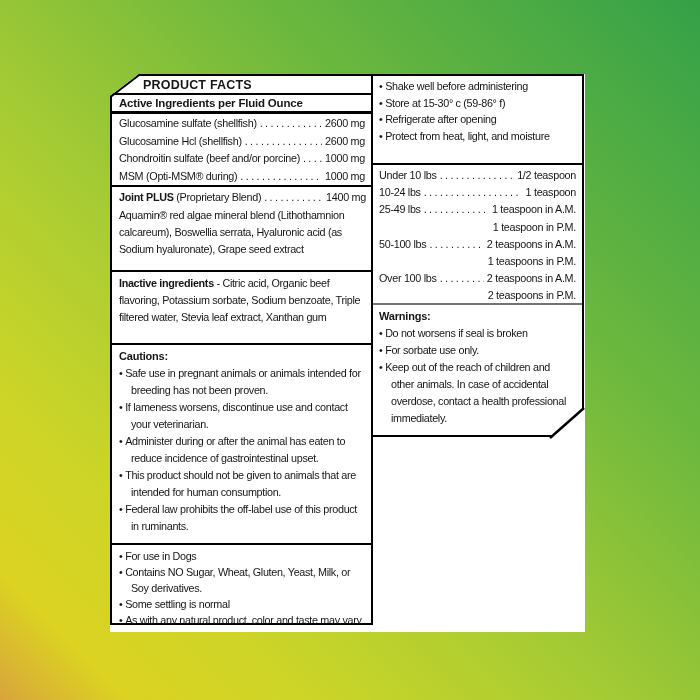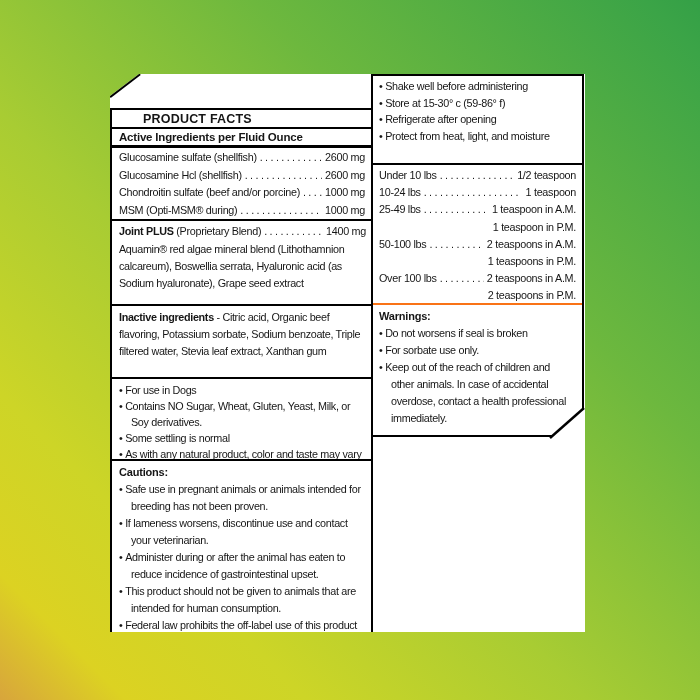--- a/index.html
+++ b/index.html
@@ -6,21 +6,21 @@
   #stage{
     position:relative;width:700px;height:700px;overflow:hidden;
     background:linear-gradient(45deg,#d8a53c 0%,#dcd222 9%,#cdd527 22%,#a8cc33 42%,#6db83e 68%,#3ba447 96%,#34a047 100%);
     font-family:"Liberation Sans",sans-serif;color:#161616;
   }
   #label{
     position:absolute;left:110px;top:74px;width:475px;height:558px;background:#fff;
     clip-path:polygon(29px 0,100% 0,100% 100%,0 100%,0 22px);
   }
   .col{position:absolute;box-sizing:border-box;background:#fff;}
-  #left-col{left:0;top:0;width:263px;height:551px;border:2px solid #000;margin-top:34px;}
+  #left-col{left:0;top:0;width:263px;height:551px;border:2px solid #000;}
   #right-col{
     left:261px;top:0;width:213px;height:363px;border:2px solid #000;
     clip-path:polygon(0 0,100% 0,100% calc(100% - 28px),calc(100% - 32px) 100%,0 100%);
   }
   .cutline{position:absolute;pointer-events:none;}
   #cut-tl{left:-1px;top:-1px;}
   #cut-br{left:438px;top:333px;}
 
   
   .sec{box-sizing:border-box;overflow:hidden;}
@@ -47,21 +47,21 @@
   #dir-header{height:21px;border-bottom:2px solid #000;padding-left:6px;
     font-weight:bold;font-size:11.5px;line-height:19px;letter-spacing:-0.2px;}
   #dir-bullets{height:87px;padding:2px 6px 0 6px;}
   #dir-bullets .para{line-height:16.5px;}
   #dosage-sec{border-top:2px solid #000;height:140px;padding:2px 6px 0 6px;}
   .drow-main{display:flex;align-items:baseline;font-size:10.8px;line-height:17.2px;letter-spacing:-0.3px;}
   .drow-main .lbl{white-space:nowrap;}
   .drow-main .dots{flex:1;overflow:hidden;white-space:nowrap;margin:0 3px;}
   .drow-main .val{white-space:nowrap;}
   .drow-sub{font-size:10.8px;line-height:17.2px;letter-spacing:-0.3px;text-align:right;}
-  #warnings-sec{border-top:2px solid #f97316;height:131px;padding:3px 8px 0 6px;}
+  #warnings-sec{border-top:2px solid #737373;height:131px;padding:3px 8px 0 6px;}
 </style>
 </head>
 <body>
 
 <div id="stage">
   <div id="label">
 
     <div id="left-col" class="col">
       <div id="pf-header" class="sec">PRODUCT FACTS</div>
       <div id="ai-title" class="sec">Active Ingredients per Fluid Ounce</div>
@@ -95,34 +95,34 @@
           <span class="dots">. . . . . . . . . . . . . . . . . . . . .</span>
           <span class="val">1400 mg</span>
         </div>
         <div class="para">Aquamin® red algae mineral blend (Lithothamnion calcareum), Boswellia serrata, Hyaluronic acid (as Sodium hyaluronate), Grape seed extract</div>
       </div>
 
       <div id="inactive-sec" class="sec">
         <div class="para"><span class="bold">Inactive ingredients</span><span> - Citric acid, Organic beef flavoring, Potassium sorbate, Sodium benzoate, Triple filtered water, Stevia leaf extract, Xanthan gum</span></div>
       </div>
 
-      <div id="notes-sec" class="sec">
-        <div class="para b" style="line-height:16px">For use in Dogs</div>
-        <div class="para b" style="line-height:16px">Contains NO Sugar, Wheat, Gluten, Yeast, Milk, or Soy derivatives.</div>
-        <div class="para b" style="line-height:16px">Some settling is normal</div>
-        <div class="para b" style="line-height:16px">As with any natural product, color and taste may vary</div>
-      </div>
-
       <div id="cautions-sec" class="sec">
         <div class="sect-title">Cautions:</div>
         <div class="para b">Safe use in pregnant animals or animals intended for breeding has not been proven.</div>
         <div class="para b">If lameness worsens, discontinue use and contact your veterinarian.</div>
         <div class="para b">Administer during or after the animal has eaten to reduce incidence of gastrointestinal upset.</div>
         <div class="para b">This product should not be given to animals that are intended for human consumption.</div>
         <div class="para b">Federal law prohibits the off-label use of this product in ruminants.</div>
+      </div>
+
+      <div id="notes-sec" class="sec">
+        <div class="para b" style="line-height:16px">For use in Dogs</div>
+        <div class="para b" style="line-height:16px">Contains NO Sugar, Wheat, Gluten, Yeast, Milk, or Soy derivatives.</div>
+        <div class="para b" style="line-height:16px">Some settling is normal</div>
+        <div class="para b" style="line-height:16px">As with any natural product, color and taste may vary</div>
       </div>
     </div>
 
     <div id="right-col" class="col">
 
       <div id="dir-bullets" class="sec">
         <div class="para b">Shake well before administering</div>
         <div class="para b">Store at 15-30° c (59-86° f)</div>
         <div class="para b">Refrigerate after opening</div>
         <div class="para b">Protect from heat, light, and moisture</div>

